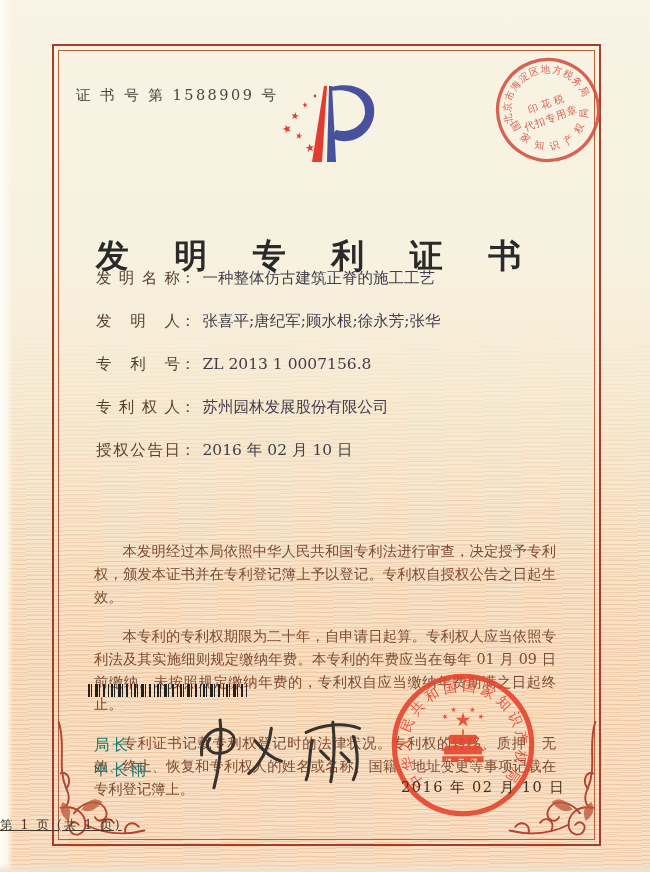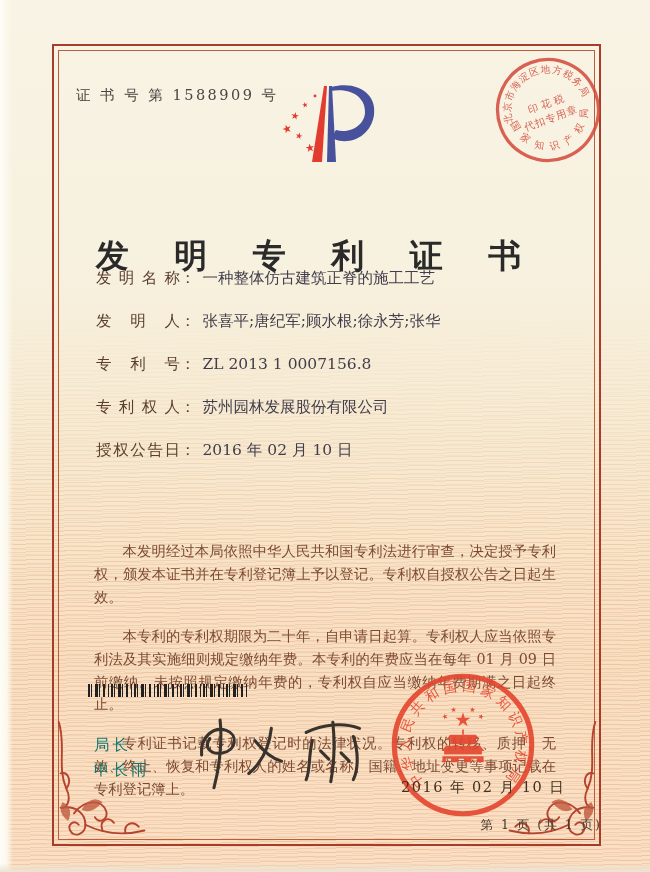--- a/index.html
+++ b/index.html
@@ -49,22 +49,22 @@
       #212121 20px 21px, transparent 21px 23px);}
   .signer{position:absolute;left:94px;top:732px;font-size:15.5px;color:#0f766e;
     font-family:"Liberation Sans","DejaVu Sans",sans-serif;letter-spacing:3px;line-height:25px;}
   .signature{position:absolute;left:183px;top:714px;width:190px;height:82px;}
   .seal{position:absolute;left:390px;top:672px;width:146px;height:146px;opacity:.9;}
   .seal-date{position:absolute;left:401px;top:778px;font-size:14.5px;color:#40301f;
     letter-spacing:1.5px;z-index:6;}
   .flourish{position:absolute;top:716px;width:100px;height:128px;}
   .flourish.left{left:53px;}
   .flourish.right{left:501px;transform:scaleX(-1);}
-  .footer{position:absolute;left:0;right:48px;top:817px;text-align:right;
-    font-size:12.5px;color:#46382c;letter-spacing:2px;}
+  .footer{position:absolute;left:0;right:48px;top:817px;text-align:left;
+    font-size:12.5px;color:#46382c;letter-spacing:2px;text-decoration:underline;}
 </style>
 </head>
 <body>
 
 <svg width="0" height="0" style="position:absolute">
   <defs>
     <path id="star" d="M0,-1 L0.225,-0.309 L0.951,-0.309 L0.363,0.118 L0.588,0.809 L0,0.382 L-0.588,0.809 L-0.363,0.118 L-0.951,-0.309 L-0.225,-0.309 Z"></path>
   </defs>
 </svg>
 

